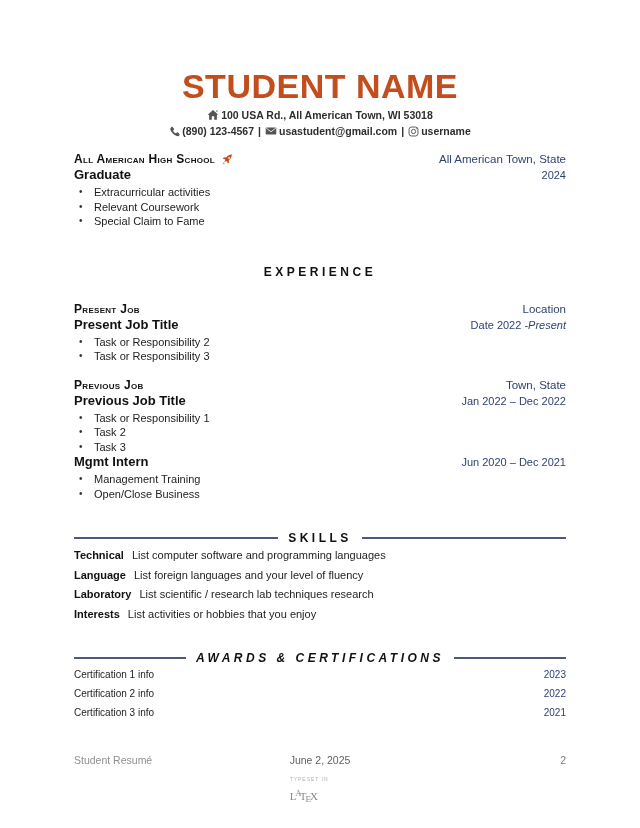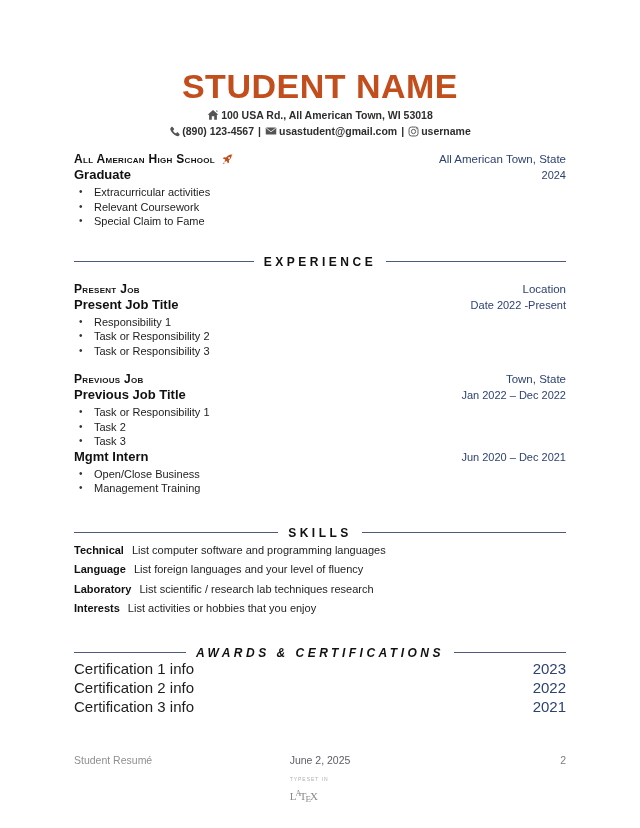--- a/index.html
+++ b/index.html
@@ -24,53 +24,53 @@
   .icon svg { display: block; }
   .sep { color: #2e2e2e; padding: 0 2px; }
   
   .sec-head { display: flex; align-items: center; gap: 10px; }
   .sec-head .rule { flex: 1; height: 1.5px; background: #4e5a7a; }
   .sec-head .sec-label {
     font-size: 12px; font-weight: 700; letter-spacing: 3.5px;
     color: #111; white-space: nowrap;
   }
   .sec-edu { margin-top: 29px; }
-  .sec-exp { margin-top: 26px; }
+  .sec-exp { margin-top: 26px; flex-direction: column; }
   .sec-skl { margin-top: 30px; }
   .sec-awd { margin-top: 28px; font-style: italic; }
   
   .entry { margin-top: 12px; }
   .entry2 { margin-top: 13px; }
   .erow { display: flex; justify-content: space-between; align-items: baseline; }
   .org {
     font-size: 12px; line-height: 16px; font-weight: 700;
     font-variant: small-caps; letter-spacing: 0.3px; color: #111;
     display: inline-flex; align-items: center; gap: 6px;
   }
   .loc { font-size: 11.5px; line-height: 16px; color: #2e4272; }
   .role { font-size: 13px; line-height: 15px; font-weight: 700; color: #111; }
   .date { font-size: 11px; line-height: 15px; color: #2e4272; }
-  .date .ital { }
+  .date .ital { font-style: italic; }
   .bullets { list-style: none; margin: 2px 0 0 0; padding: 0; }
   .bullets li {
     font-size: 11px; line-height: 14.5px; padding-left: 20px;
     position: relative; color: #1d1d1d;
   }
   .bullets li::before {
     content: "•"; position: absolute; left: 5px; top: 0;
     font-size: 10px; color: #333;
   }
   
   .skill-row { font-size: 11px; line-height: 18.5px; color: #1d1d1d; margin-top: 1px; }
   .skill-row:first-of-type { margin-top: 8px; }
   .skill-label { font-weight: 700; color: #111; margin-right: 8px; }
   
   .awd-row {
     display: flex; justify-content: space-between; align-items: baseline;
-    font-size: 15px; line-height: 18.5px; color: #1d1d1d; margin-top: 0.5px;
+    font-size: 10px; line-height: 18.5px; color: #1d1d1d; margin-top: 0.5px;
   }
   .awd-row:first-of-type { margin-top: 7px; }
   .awd-year { color: #2e4272; }
   
   .footer {
     margin-top: auto; padding-bottom: 38px;
     display: grid; grid-template-columns: 1fr auto 1fr; align-items: start;
     font-size: 10.5px; line-height: 14px;
   }
   .f-left  { color: #8f8f8f; text-align: left; }
@@ -163,21 +163,20 @@
   <div class="entry">
     <div class="erow">
       <span class="org">Present Job</span>
       <span class="loc">Location</span>
     </div>
     <div class="erow">
       <span class="role">Present Job Title</span>
       <span class="date"><span>Date 2022 -</span><span class="ital">Present</span></span>
     </div>
     <ul class="bullets">
-      <li>Responsibility 1</li>
       <li>Task or Responsibility 2</li>
       <li>Task or Responsibility 3</li>
     </ul>
   </div>
 
   <div class="entry entry2">
     <div class="erow">
       <span class="org">Previous Job</span>
       <span class="loc">Town, State</span>
     </div>
@@ -188,22 +187,22 @@
     <ul class="bullets">
       <li>Task or Responsibility 1</li>
       <li>Task 2</li>
       <li>Task 3</li>
     </ul>
     <div class="erow">
       <span class="role">Mgmt Intern</span>
       <span class="date">Jun 2020 – Dec 2021</span>
     </div>
     <ul class="bullets">
+      <li>Management Training</li>
       <li>Open/Close Business</li>
-      <li>Management Training</li>
     </ul>
   </div>
 
   <div class="sec-head sec-skl">
     <span class="rule"></span>
     <span class="sec-label">SKILLS</span>
     <span class="rule"></span>
   </div>
 
   <div class="skill-row">

